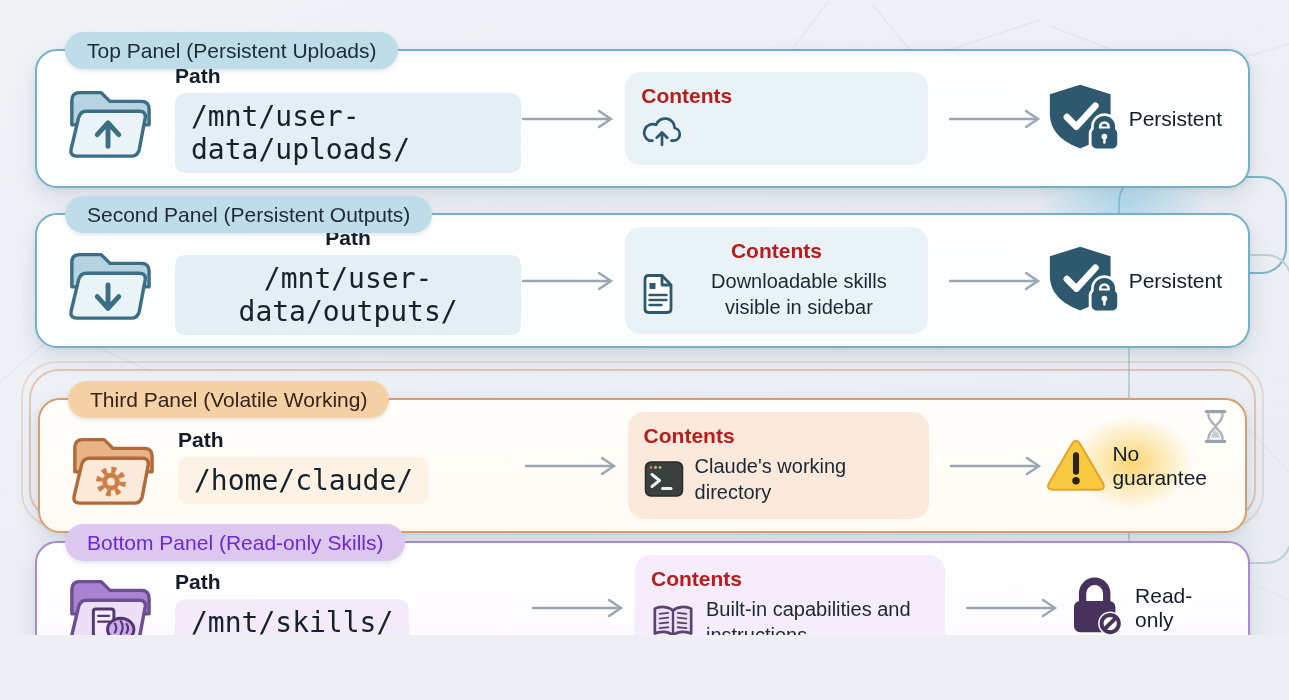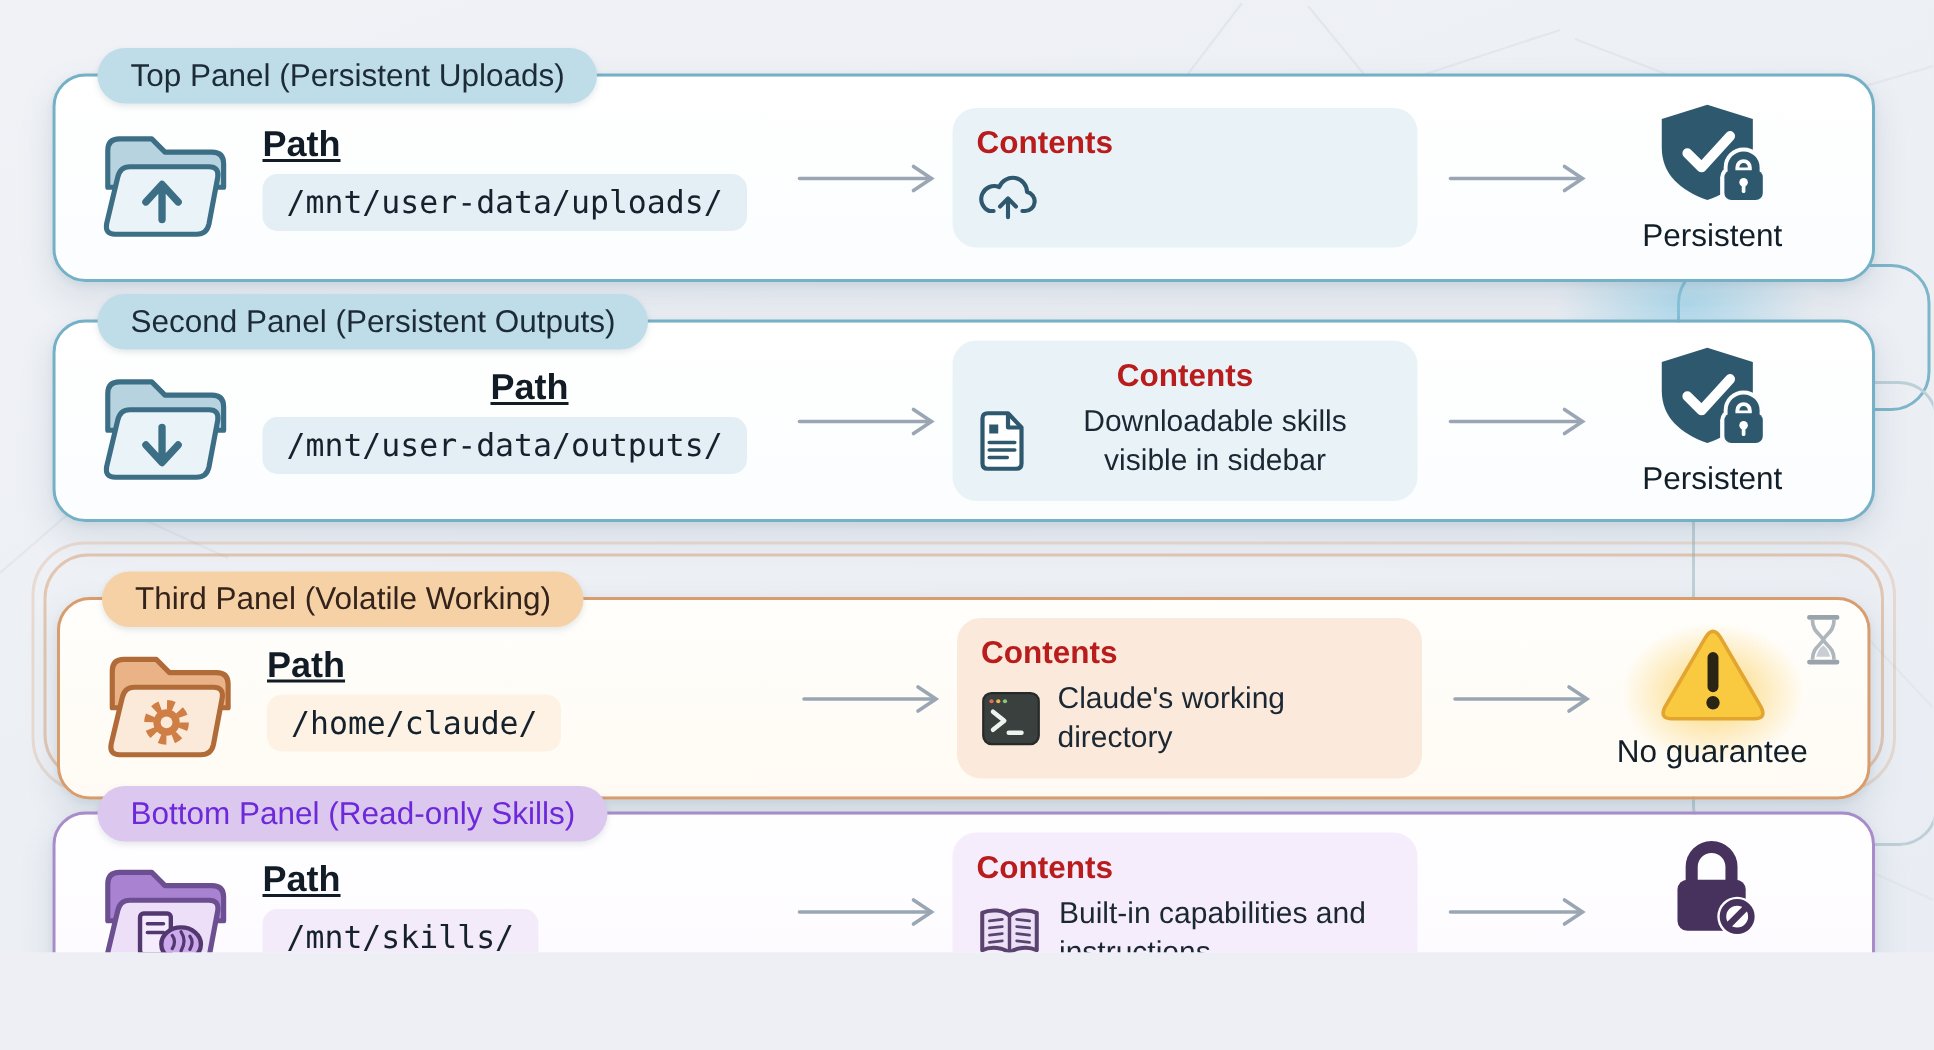--- a/index.html
+++ b/index.html
@@ -27,39 +27,39 @@
   .echo.e2{left:21px;top:361px;width:1239px;height:163px;border:2.5px solid rgba(216,156,109,.26);border-radius:36px;}
 
   .pill{position:absolute;top:-19px;left:28px;height:37px;line-height:37px;padding:0 22px;border-radius:19px;font-size:21px;font-weight:500;color:#1c2b36;white-space:nowrap;box-shadow:0 2px 4px rgba(100,120,140,.18);z-index:3;}
   .theme-teal .pill{background:#bedde9;}
   .theme-orange .pill{background:#f6d1a6;color:#33231a;}
   .theme-purple .pill{background:#dcc8ef;color:#6d28d9;}
 
   .row{display:flex;align-items:center;height:100%;padding-left:24px;box-sizing:border-box;}
   .folder{flex:0 0 96px;}
   .path-block{width:356px;margin-left:18px;display:flex;flex-direction:column;gap:5px;}
-  .lbl{font-size:24px;font-weight:700;color:#111c26;text-decoration:underline;}
-  .code{align-self:flex-start;font-family:"DejaVu Sans Mono",monospace;font-size:21px;color:#15212c;padding:7px 16px;border-radius:10px;}
+  .lbl{font-size:21px;font-weight:700;color:#111c26;}
+  .code{align-self:flex-start;font-family:"DejaVu Sans Mono",monospace;font-size:28px;color:#15212c;padding:7px 16px;border-radius:10px;}
   .theme-teal .code{background:#e4eff5;}
   .theme-orange .code{background:#fdf2e3;}
   .theme-purple .code{background:#f3ebfa;}
 
   .arrow{flex:0 0 96px;height:24px;}
   .arrow.a2{margin-left:20px;}
 
   .contents{width:310px;margin-left:8px;box-sizing:border-box;padding:12px 16px 14px;border-radius:16px;}
   .theme-teal .contents{background:#e9f3f7;}
   .theme-orange .contents{background:#fbeadb;}
   .theme-purple .contents{background:#f5edfb;}
   .c-head{font-size:21px;font-weight:700;color:#b91c1c;margin-bottom:5px;}
   .c-row{display:flex;align-items:center;gap:11px;}
   .c-icon{flex:0 0 auto;}
   .c-text{font-size:20px;line-height:1.3;color:#1b2733;max-width:228px;}
 
-  .status{flex:1;display:flex;flex-direction:column;align-items:center;justify-content:center;gap:5px;margin-right:26px;position:relative;}
+  .status{flex:1;display:flex;flex-direction:row;align-items:center;justify-content:center;gap:5px;margin-right:26px;position:relative;}
   .s-label{font-size:21px;color:#121e28;}
   .glow-warn{position:absolute;left:50%;top:46%;transform:translate(-50%,-50%);width:170px;height:130px;background:radial-gradient(closest-side,rgba(250,203,80,.8),rgba(250,203,80,0) 72%);z-index:0;}
   .status > svg,.status > .s-label{position:relative;z-index:1;}
 
   .hourglass{position:absolute;right:16px;top:8px;z-index:4;}
 </style>
 </head>
 <body>
 
 <div class="stage">

